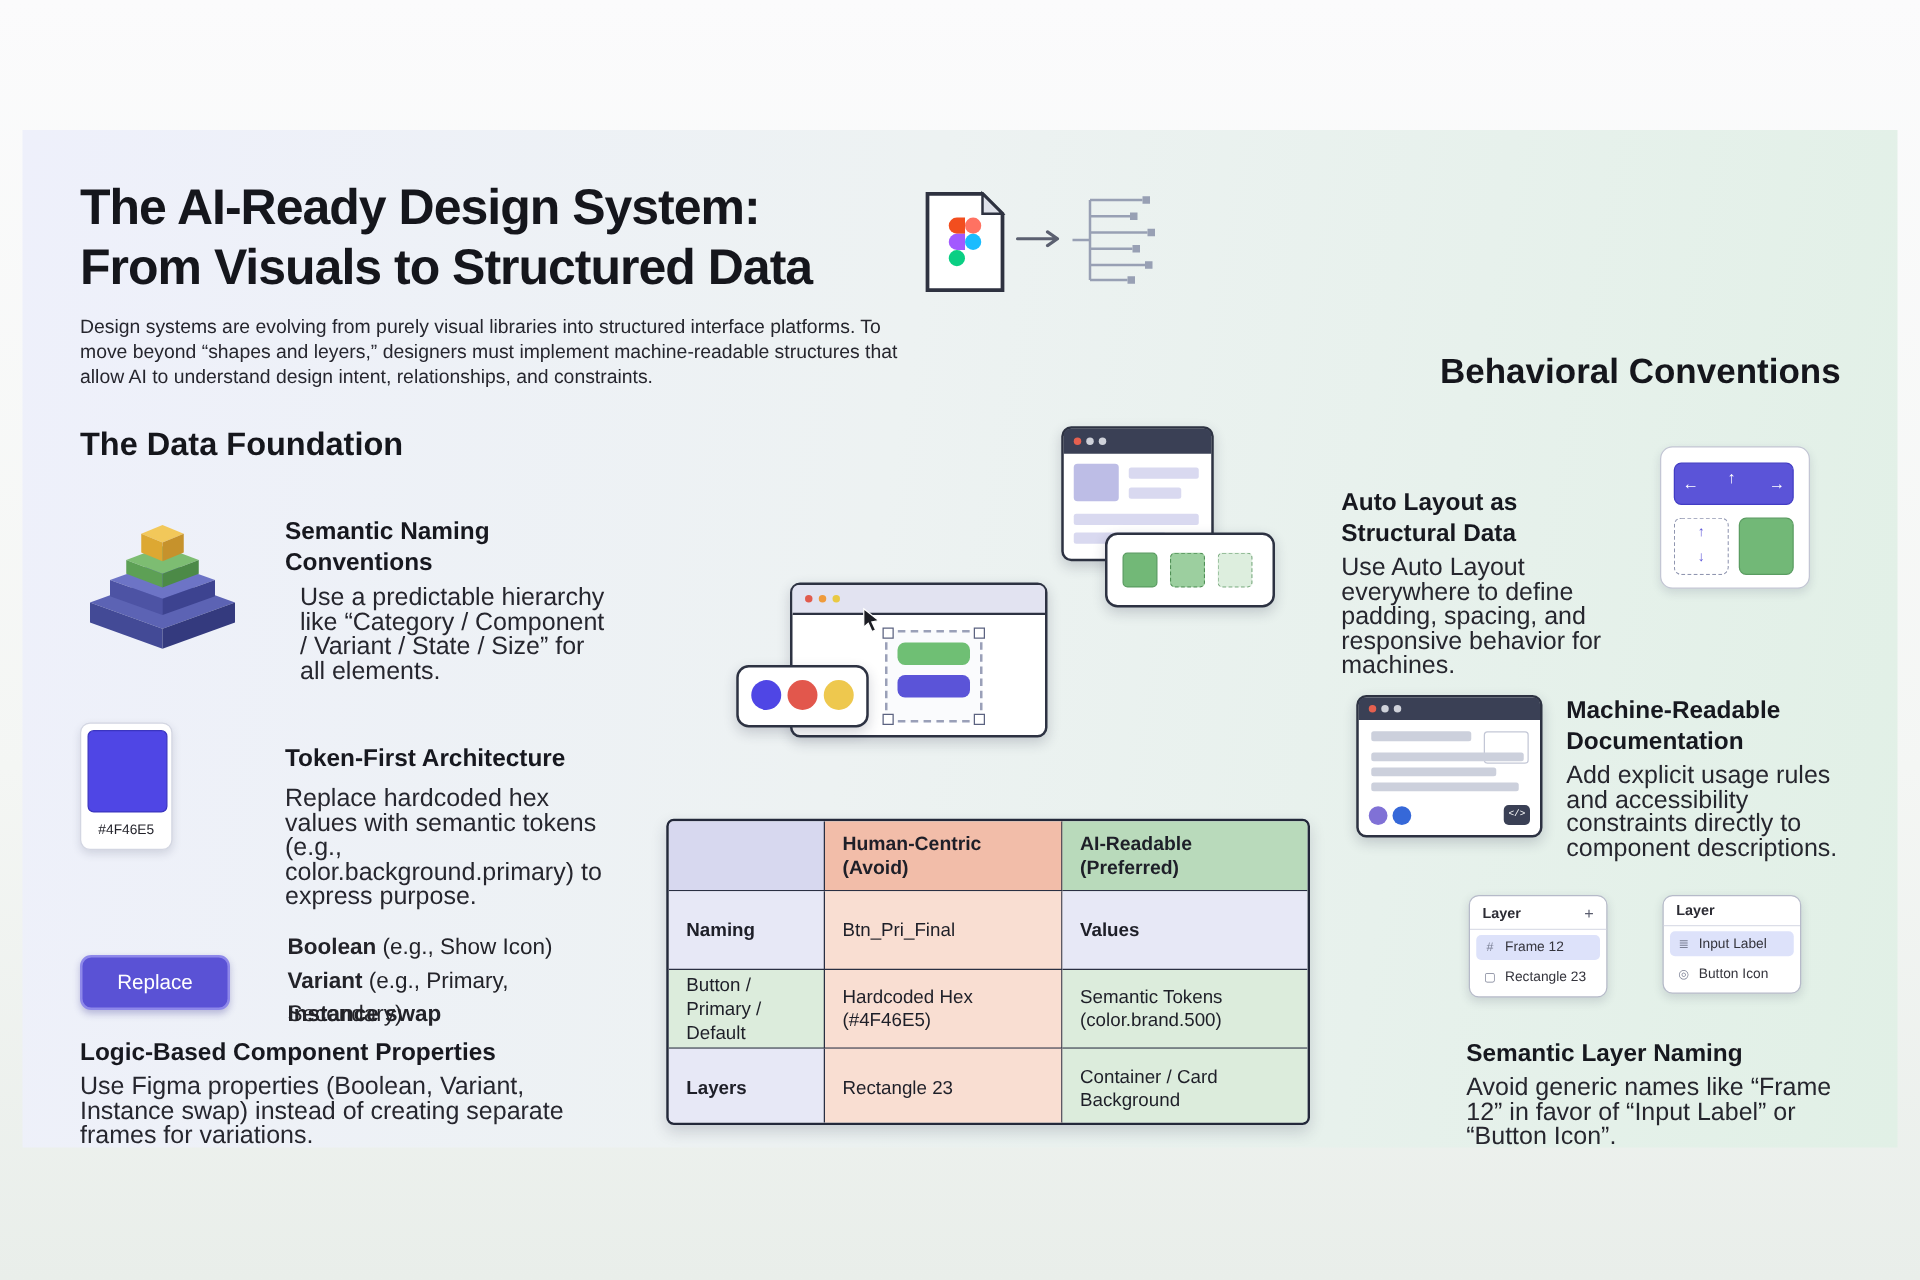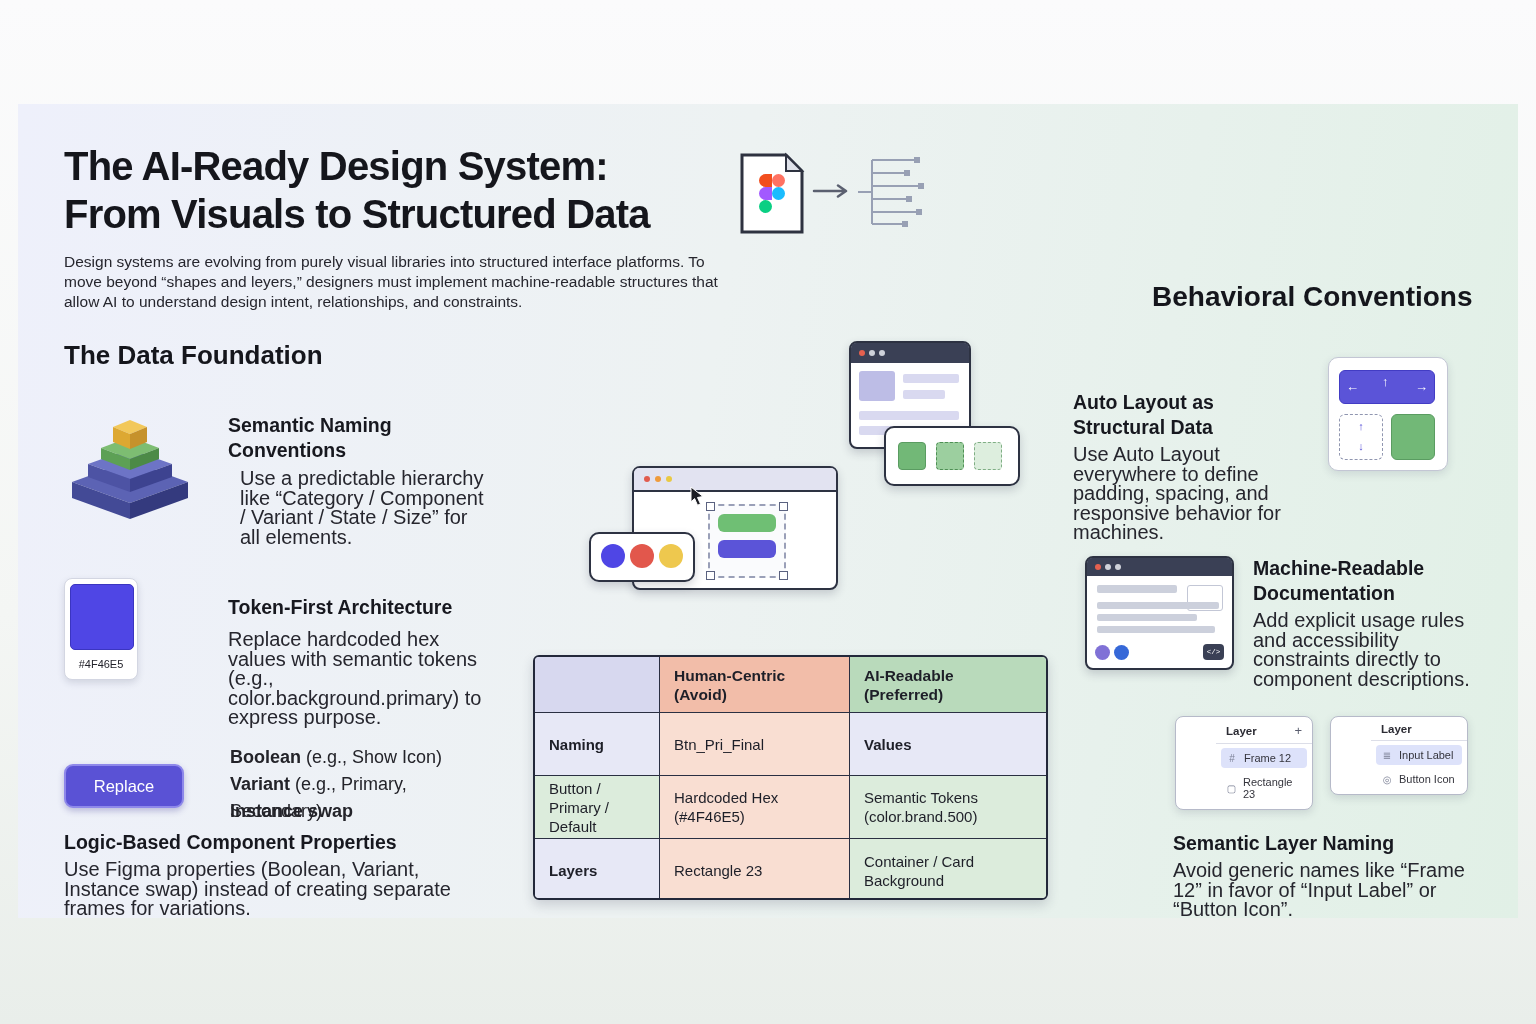--- a/index.html
+++ b/index.html
@@ -87,21 +87,21 @@
   #al-icon .green{position:absolute;left:62px;top:56px;width:44px;height:46px;background:#72b877;border:1.5px solid #5a9c61;border-radius:6px;box-sizing:border-box;}
   #doc-mock{left:1085px;top:556px;width:145px;height:110px;}
   .gline{position:absolute;background:#ccd0dc;border-radius:2px;}
   #doc-mock .outline-rect{position:absolute;left:100px;top:27px;width:34px;height:24px;border:1.5px solid #c3c7d6;border-radius:3px;}
   .mini-circle{position:absolute;width:15px;height:15px;border-radius:50%;}
   #doc-mock .code-badge{position:absolute;right:8px;bottom:8px;width:21px;height:16px;background:#3a4055;border-radius:4px;color:#fff;font-size:7.5px;display:flex;align-items:center;justify-content:center;font-family:"Liberation Mono",monospace;}
   #doc-title{left:1253px;top:556px;width:225px;}
   #doc-body{left:1253px;top:611px;width:240px;}
 
   
-  .layer-panel{position:absolute;width:138px;background:#fff;border:1.5px solid #b6bac9;border-radius:8px;box-shadow:0 3px 8px rgba(50,55,80,.15);padding-bottom:5px;box-sizing:border-box;padding-left:40px;}
+  .layer-panel{position:absolute;width:111px;background:#fff;border:1.5px solid #b6bac9;border-radius:8px;box-shadow:0 3px 8px rgba(50,55,80,.15);padding-bottom:5px;box-sizing:border-box;}
   .lp-header{display:flex;justify-content:space-between;align-items:center;padding:6px 10px 5px 10px;border-bottom:1px solid #dcdee8;font-size:11.5px;font-weight:700;color:#2c2c34;}
   .lp-plus{font-weight:400;color:#5a5d6e;font-size:13px;}
   .lp-row{display:flex;align-items:center;gap:6px;font-size:11px;color:#34343c;margin:4px 5px 0 5px;padding:4px 5px;border-radius:4px;}
   .lp-row.hl{background:#dde2fa;}
   .lp-icon{font-size:10px;color:#7a7f94;width:12px;text-align:center;}
   #panel1{left:1175px;top:716px;}
   #panel2{left:1330px;top:716px;}
   #sln-title{left:1173px;top:831px;}
   #sln-body{left:1173px;top:861px;width:302px;}
 </style>

